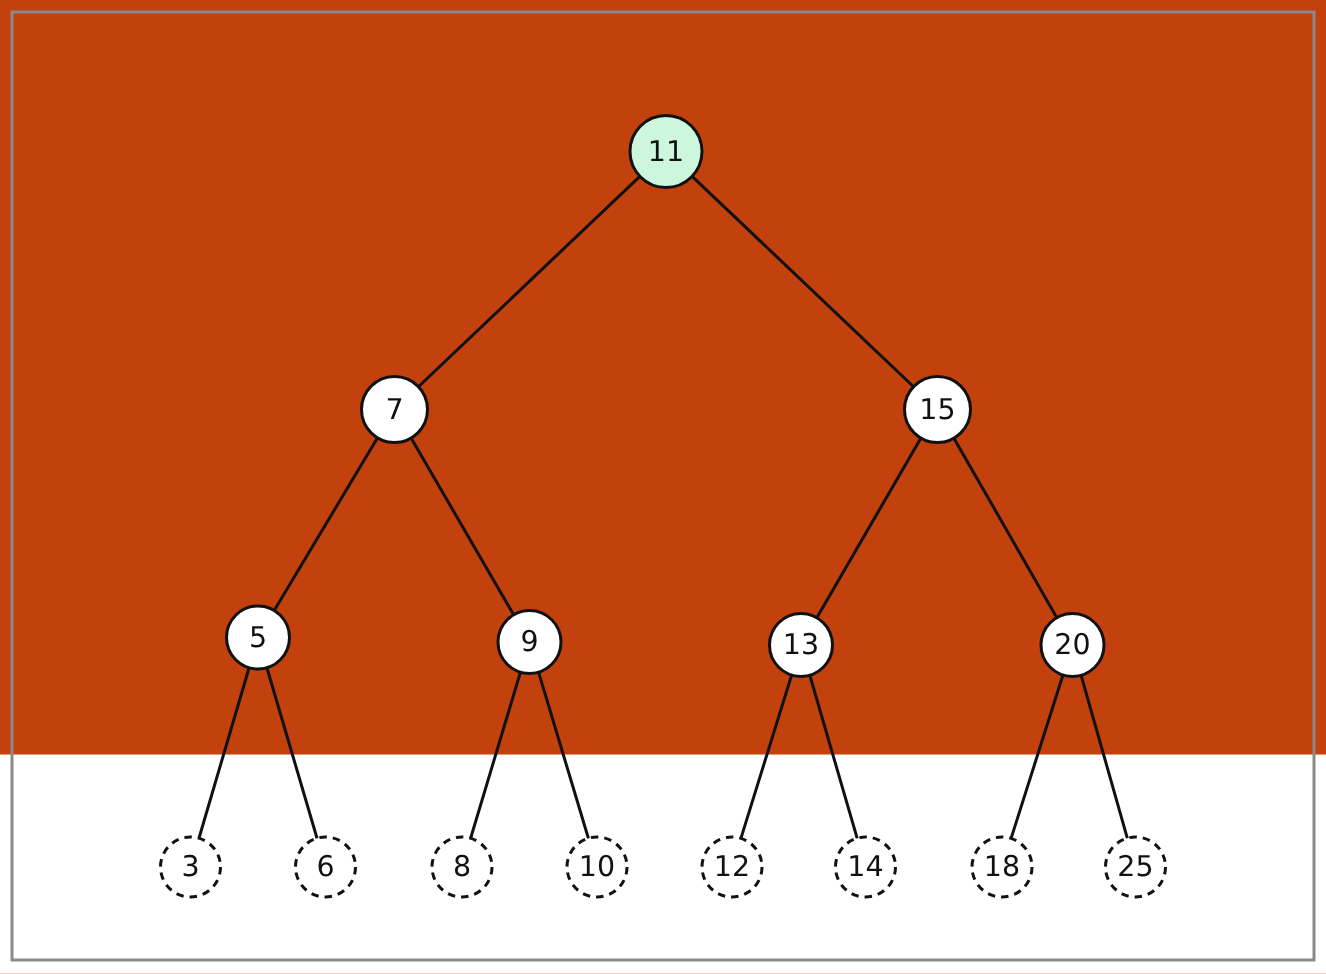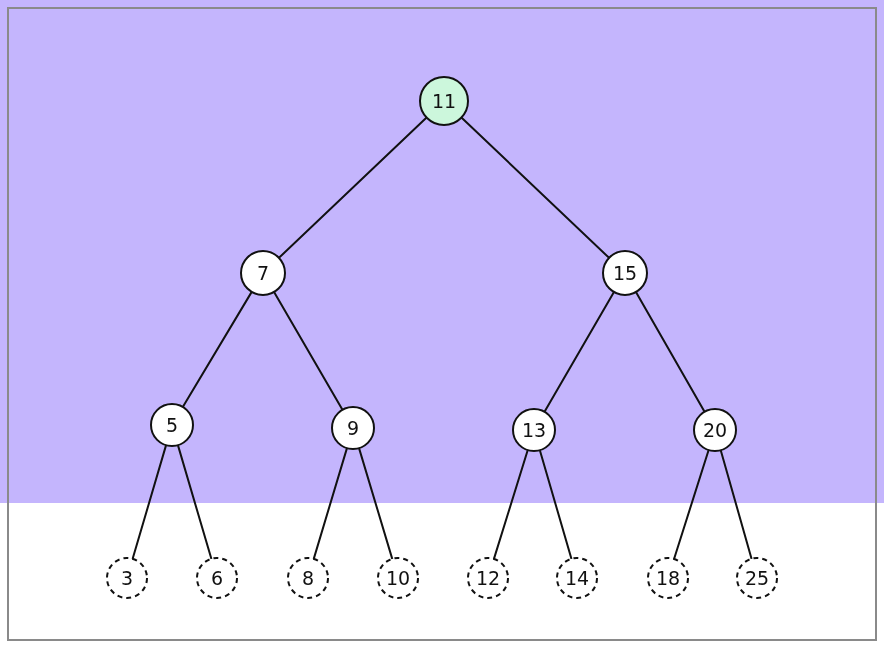--- a/index.html
+++ b/index.html
@@ -11,21 +11,21 @@
   body {
     width: 884px;
     height: 649px;
     font-family: "DejaVu Sans", "Liberation Sans", sans-serif;
     overflow: hidden;
   }
   #canvas-frame {
     position: relative;
     width: 884px;
     height: 503px;
-    background: #c4b5fd;
+    background: #c2410c;
     text-align: right;
   }
   #tree-svg {
     display: block;
     width: 884px;
     height: 649px;
   }
   .frame-border {
     fill: none;
     stroke: #8a8a8a;

